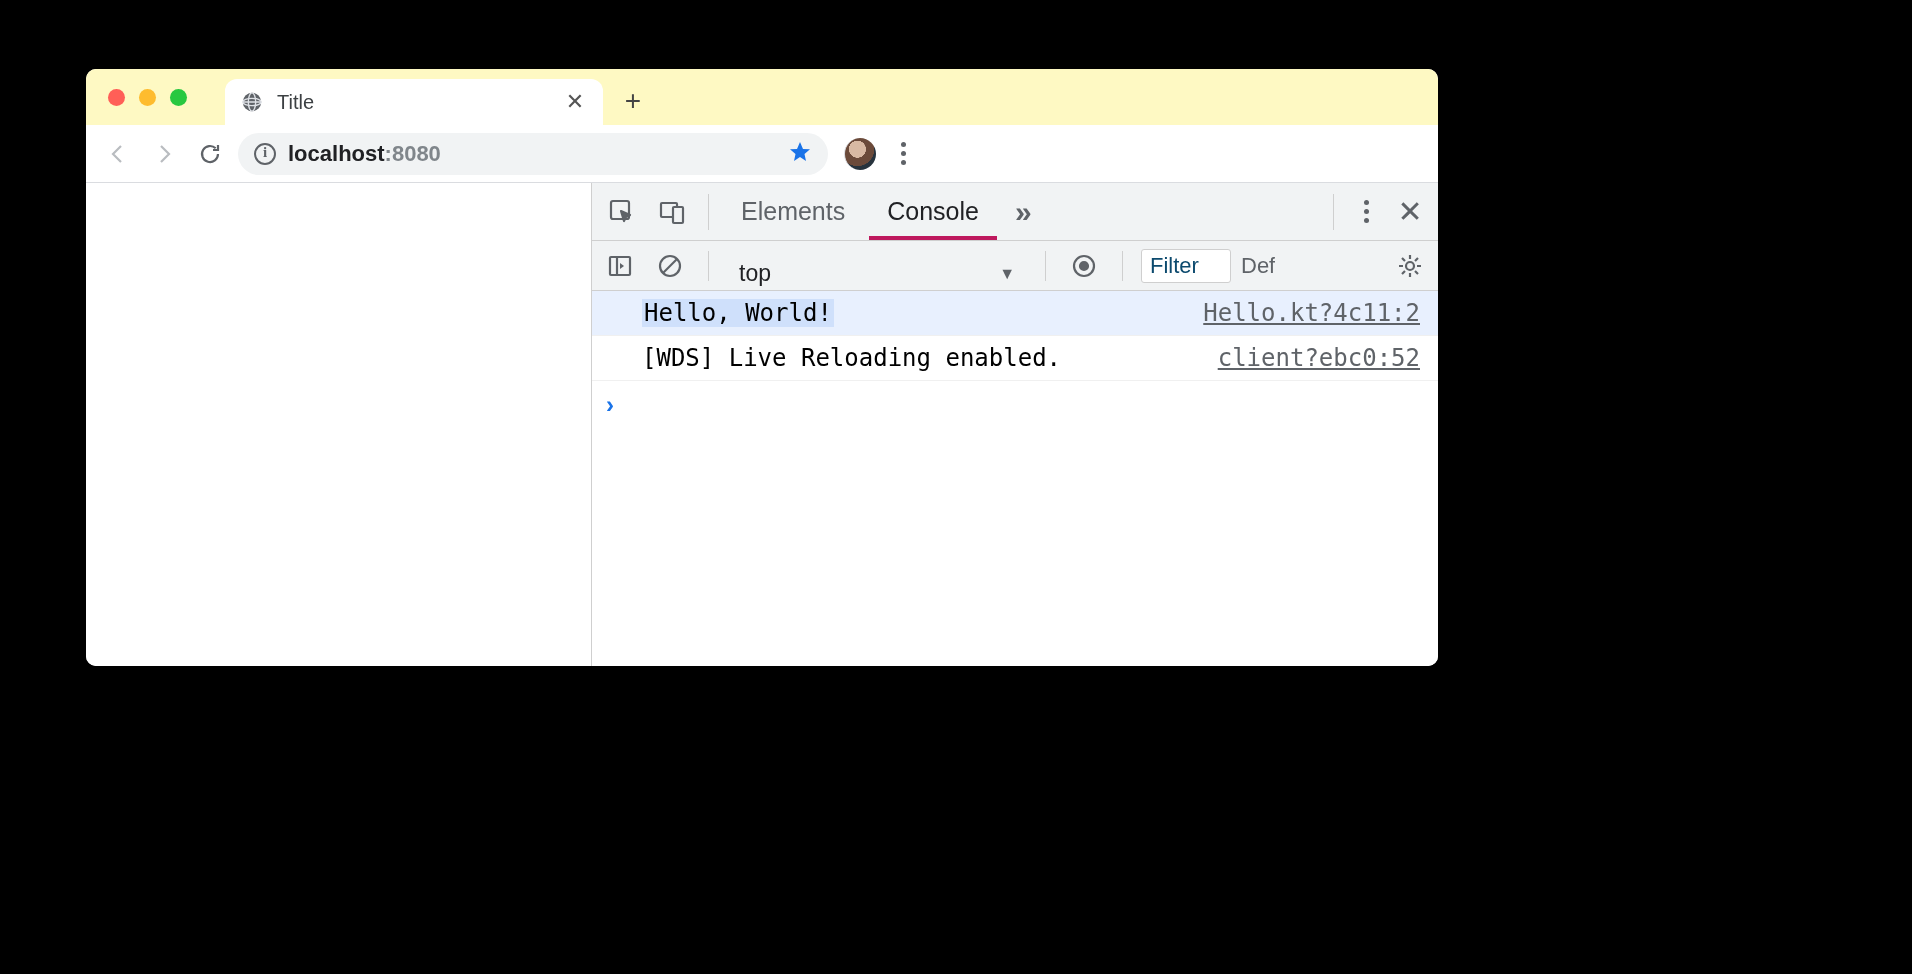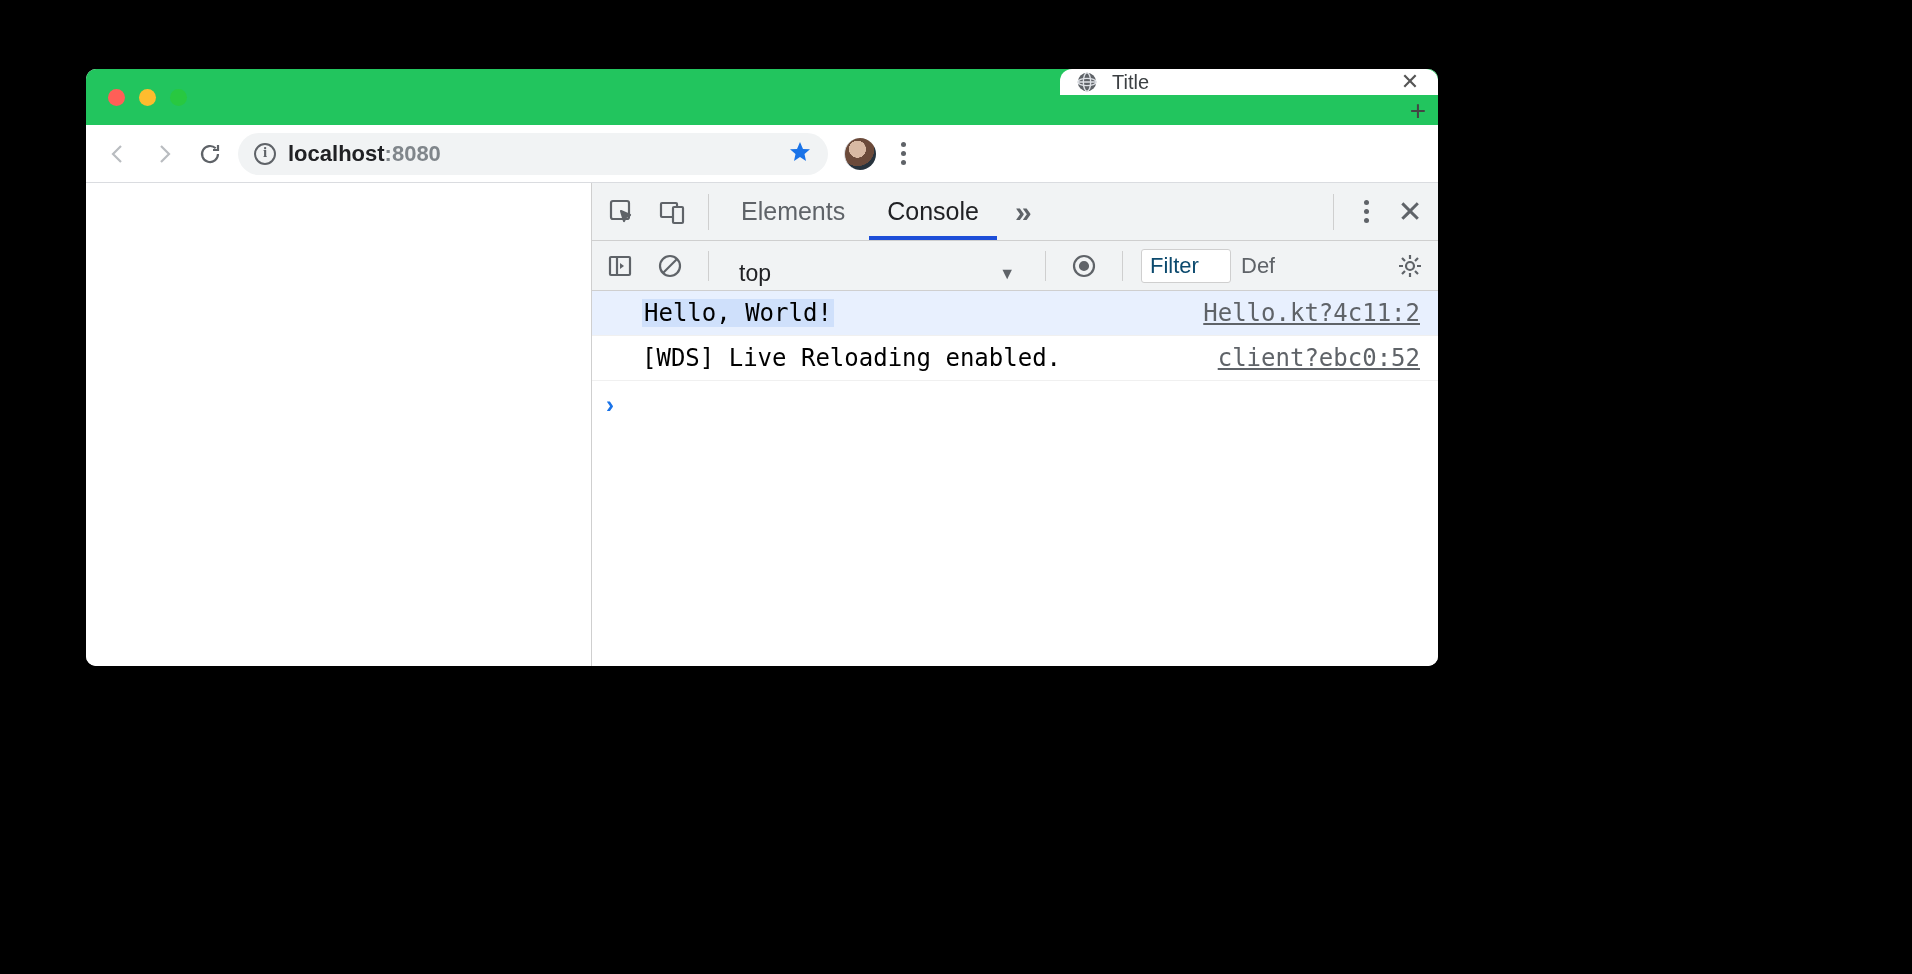--- a/index.html
+++ b/index.html
@@ -1,19 +1,19 @@
 <!DOCTYPE html>
 <html><head>
 <meta charset="utf-8">
 <style>
   * { box-sizing: border-box; margin: 0; padding: 0; }
   html, body { width: 1912px; height: 974px; background: #000; font-family: -apple-system, BlinkMacSystemFont, "Segoe UI", Helvetica, Arial, sans-serif; }
   .stage { position: absolute; left: 86px; top: 69px; width: 1352px; height: 597px; background: #fff; border-radius: 10px; overflow: hidden; box-shadow: 0 10px 40px rgba(0,0,0,.5); }
   
-  .tabstrip { height: 56px; background: #22c55e; display: flex; align-items: flex-end; padding-left: 29px; position: relative; flex-direction: column; }
+  .tabstrip { height: 56px; background: #fef9c3; display: flex; align-items: flex-end; padding-left: 29px; position: relative; }
   .traffic { display: flex; gap: 14px; align-items: center; position: absolute; left: 22px; top: 20px; }
   .tl { width: 17px; height: 17px; border-radius: 50%; }
   .tl.red { background: #ff5f57; } .tl.yel { background: #febc2e; } .tl.grn { background: #28c840; }
   .tab { margin-left: 110px; height: 46px; width: 378px; background: #fff; border-top-left-radius: 12px; border-top-right-radius: 12px; display: flex; align-items: center; padding: 0 16px; gap: 14px; position: relative; }
   .tab .title { font-size: 20px; color: #3c4043; flex: 1; }
   .tab .close { font-size: 22px; color: #555; cursor: pointer; width: 24px; text-align: center; }
   .newtab { width: 40px; height: 40px; margin-left: 10px; display: flex; align-items: center; justify-content: center; font-size: 28px; color: #444; cursor: pointer; margin-bottom: 4px; }
   .globe { width: 22px; height: 22px; }
   .globe svg { width: 22px; height: 22px; }
   
@@ -35,21 +35,21 @@
   
   .content { display: flex; height: calc(100% - 56px - 58px); }
   .page { flex: 0 0 505px; background:#fff; }
   .devtools { flex: 1; border-left: 1px solid #cfcfcf; display:flex; flex-direction:column; background:#fff; }
   
   .dt-tabs { height: 58px; border-bottom: 1px solid #cfcfcf; display:flex; align-items:center; padding: 0 8px; gap: 6px; background:#f1f3f4; }
   .dt-ibtn { width:44px;height:44px; display:flex;align-items:center;justify-content:center; }
   .dt-ibtn svg { width:28px;height:28px; stroke:#5f6368; fill:none; stroke-width:2.2; stroke-linejoin:round;}
   .dt-sep { width:1px; height:36px; background:#cfcfcf; margin: 0 8px; }
   .dt-tab { padding: 0 18px; height: 100%; display:flex; align-items:center; font-size:25px; color:#5f6368; cursor:pointer; }
-  .dt-tab.active { color:#202124; border-bottom: 4px solid #1d4ed8; padding-top:4px; }
+  .dt-tab.active { color:#202124; border-bottom: 4px solid #be185d; padding-top:4px; }
   .dt-more { margin-left: 12px; font-size: 30px; font-weight:600; color:#5f6368;}
   .dt-right { margin-left:auto; display:flex; align-items:center; gap:4px;}
   .dt-close { font-size:30px; font-weight:300; color:#5f6368; width:40px; text-align:center;}
   
   .con-toolbar { height: 50px; border-bottom: 1px solid #cfcfcf; display:flex; align-items:center; padding:0 8px; gap:10px; background:#f1f3f4;}
   .con-ibtn { width:40px;height:40px;display:flex;align-items:center;justify-content:center;}
   .con-ibtn svg{ width:26px;height:26px; stroke:#5f6368; fill:none; stroke-width:2.2;}
   .ctx { flex: 0 0 300px; height:38px; display:flex; align-items:center; padding: 0 12px; font-size:23px; color:#202124; justify-content:space-between;margin-top:16px;}
   .ctx .tri { font-size:16px; color:#5f6368;}
   .filter-box{ width:90px; height:34px; background:#fff; border:1px solid #cfcfcf; border-radius:3px; display:flex; align-items:center; padding:0 8px; font-size:22px; color:#0c4a6e;}

